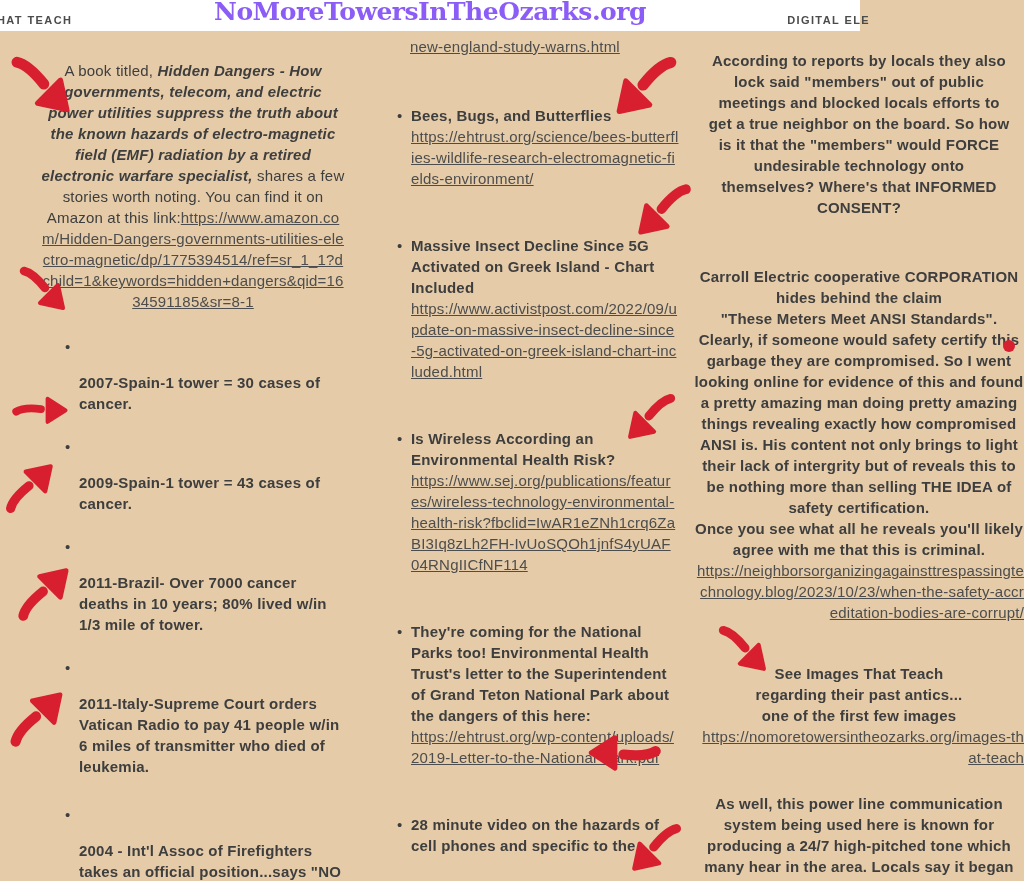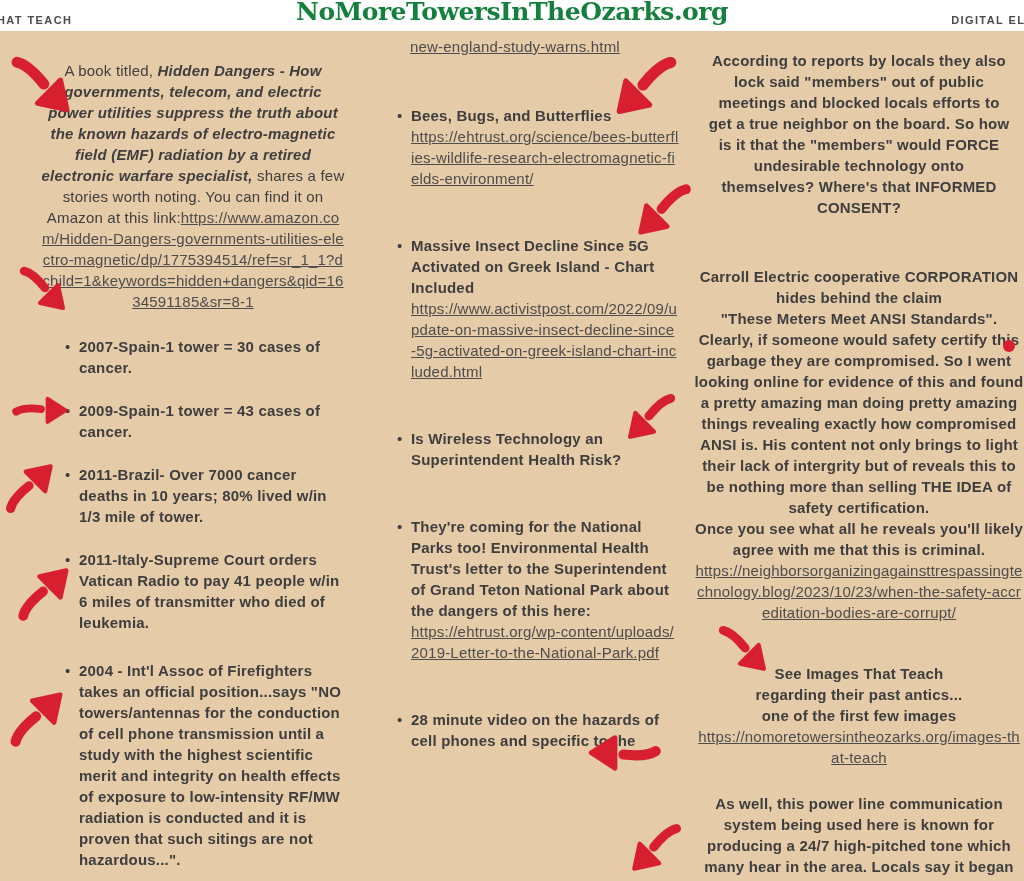--- a/index.html
+++ b/index.html
@@ -8,42 +8,42 @@
   *{box-sizing:border-box;}
   html,body{margin:0;padding:0;}
   body{
     width:1024px;height:881px;position:relative;overflow:hidden;
     background:var(--bg);
     font-family:"Liberation Sans", sans-serif;
     color:var(--txt);
     font-size:15px;line-height:21px;letter-spacing:.2px;
   }
   
-  .header{position:absolute;left:0;top:0;width:1024px;height:31px;background:var(--hdr);}
+  .header{position:absolute;left:0;top:0;width:860px;height:31px;background:var(--hdr);}
   .nav-left{position:absolute;left:-3px;top:10px;font-size:11px;letter-spacing:1.4px;
     color:#4b4b4b;font-weight:bold;white-space:nowrap;}
   .nav-right{position:absolute;right:-10px;top:10px;font-size:11px;letter-spacing:1.4px;
     color:#4b4b4b;font-weight:bold;white-space:nowrap;}
   .site-title{position:absolute;left:50%;top:1px;transform:translateX(-50%);
     font-family:"DejaVu Serif","Liberation Serif",serif;font-weight:bold;
-    font-size:25px;color:#15803d;white-space:nowrap;letter-spacing:-0.5px;}
+    font-size:25px;color:#8b5cf6;white-space:nowrap;letter-spacing:-0.5px;}
   
   .col{position:absolute;}
   .col-left{left:40px;top:60px;width:306px;}
   .col-mid{left:385px;top:36px;width:305px;}
   .col-right{left:694px;top:38px;width:330px;}
   .center{text-align:center;}
   .bold{font-weight:bold;}
   .bi{font-weight:bold;font-style:italic;text-align:right;}
   .preline{white-space:pre-line;}
-  a{color:var(--link);text-decoration:underline;word-break:break-all;cursor:pointer;}
+  a{color:var(--link);text-decoration:underline;word-break:break-all;cursor:pointer;text-align:right;}
   
   .bullet{display:flex;margin:0 0 22px 0;}
   .bullet .marker{flex:0 0 14px;width:14px;color:#3e3e3e;}
-  .col-left .bullet-text{font-weight:bold;}
+  .col-left .bullet-text{font-weight:bold;margin-top:36px;}
   .col-left .bullets{margin-top:24px;padding-left:25px;}
   .col-mid .bullet{margin:0 0 46px 0;}
   .col-mid .bullets{padding-left:12px;}
   .col-mid .bullet-text{width:268px;}
   
   .rc-block{font-weight:bold;text-align:center;}
   .rc-informed{margin:12px;}
   .rc-carroll{margin-top:48px;}
   .rc-see{margin-top:40px;}
   .rc-power{margin-top:25px;}
@@ -111,22 +111,22 @@
       <span class="bullet-text"><span class="bold">Bees, Bugs, and Butterflies</span><br>
       <a>https://ehtrust.org/science/bees-butterflies-wildlife-research-electromagnetic-fields-environment/</a></span>
     </div>
     <div class="bullet">
       <span class="marker">•</span>
       <span class="bullet-text"><span class="bold">Massive Insect Decline Since 5G Activated on Greek Island - Chart Included</span><br>
       <a>https://www.activistpost.com/2022/09/update-on-massive-insect-decline-since-5g-activated-on-greek-island-chart-included.html</a></span>
     </div>
     <div class="bullet">
       <span class="marker">•</span>
-      <span class="bullet-text"><span class="bold">Is Wireless Technology an Superintendent Health Risk?</span><br>
-      </span>
+      <span class="bullet-text"><span class="bold">Is Wireless According an Environmental Health Risk?</span><br>
+      <a>https://www.sej.org/publications/features/wireless-technology-environmental-health-risk?fbclid=IwAR1eZNh1crq6ZaBI3Iq8zLh2FH-IvUoSQOh1jnfS4yUAF04RNgIICfNF114</a></span>
     </div>
     <div class="bullet">
       <span class="marker">•</span>
       <span class="bullet-text"><span class="bold">They're coming for the National Parks too! Environmental Health Trust's letter to the Superintendent of Grand Teton National Park about the dangers of this here:</span><br>
       <a>https://ehtrust.org/wp-content/uploads/2019-Letter-to-the-National-Park.pdf</a></span>
     </div>
     <div class="bullet">
       <span class="marker">•</span>
       <span class="bullet-text"><span class="bold">28 minute video on the hazards of cell phones and specific to the</span></span>
     </div>

